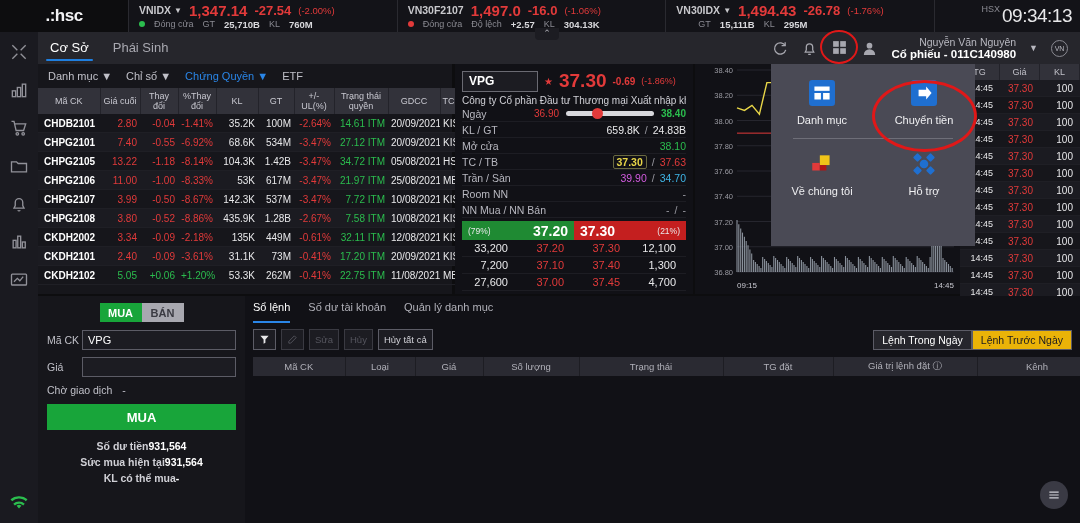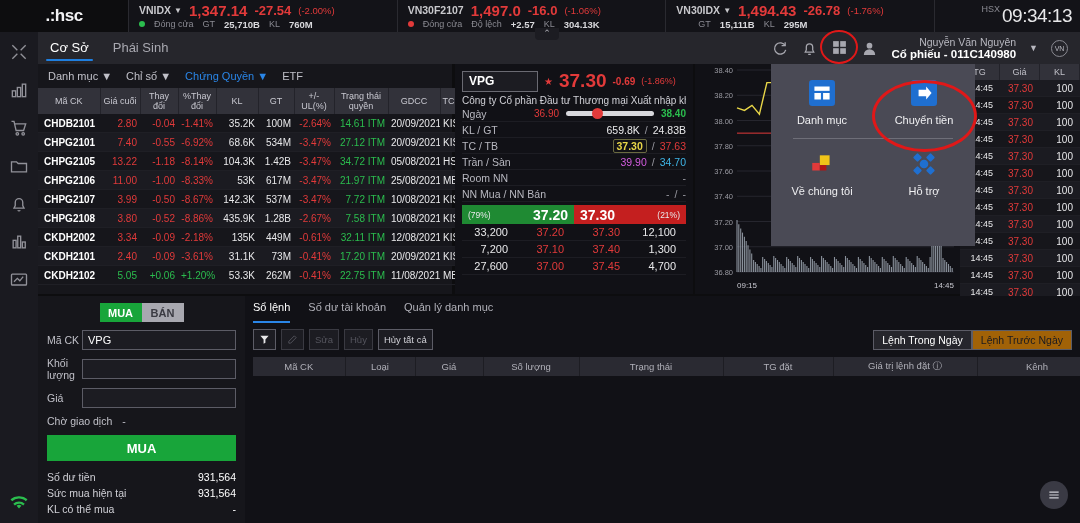--- a/index.html
+++ b/index.html
@@ -203,22 +203,22 @@
   .fld-lbl { width: 62px; font-size: 10.5px; color: #c0c0c8; }
   .fld-in {
     flex: 1; height: 20px; background: #1c1c22; border: 1px solid #5c5c66;
     color: #fff; font-size: 11px; padding: 0 5px; font-family: "Liberation Sans", sans-serif;
   }
   #pending-row { display: flex; font-size: 10.5px; color: #c0c0c8; margin-bottom: 8px; }
   #btn-mua {
     width: 100%; height: 26px; background: #18a53a; color: #fff;
     font-size: 13px; font-weight: bold; border: none; margin-bottom: 8px;
   }
-  .sum-row { display: flex; justify-content: space-between; font-size: 10.5px;
-             color: #d0d0d6; line-height: 16px; }
+  .sum-row { display: flex; justify-content: center; font-size: 10.5px;
+             color: #d0d0d6; line-height: 16px; font-weight: bold; }
   .sum-val { color: #ffffff; }
 
   
   #orderbook {
     position: absolute; left: 245px; top: 296px; width: 835px; height: 227px;
     background: #111116; padding: 5px 8px;
   }
   #ob-tabs { display: flex; gap: 18px; height: 20px; }
   .ob-tab { font-size: 11px; color: #b0b0b8; position: relative; }
   .ob-tab.active { color: #ffffff; }
@@ -230,21 +230,21 @@
   .tb-btn {
     height: 21px; min-width: 23px; border: 1px solid #5c5c66; background: #1c1c22;
     display: flex; align-items: center; justify-content: center;
     font-size: 9.5px; color: #d0d0d6; padding: 0 5px;
   }
   .tb-btn.disabled { color: #55555e; border-color: #3a3a42; }
   #ob-range { margin-left: auto; display: flex; }
   .rng-btn { height: 20px; padding: 0 8px; font-size: 10.5px;
              display: flex; align-items: center; border: 1px solid #5c5c66; }
   #rng-today { background: #26262c; color: #ffffff; }
-  #rng-prev { background: #a16207; color: #1a1a20; }
+  #rng-prev { background: #eab308; color: #1a1a20; }
   #ob-table { width: 100%; border-collapse: collapse; margin-top: 7px; table-layout: fixed; }
   #ob-table th {
     background: #2a2a32; color: #b0b0b8; font-size: 9.5px; font-weight: normal;
     height: 19px; border-right: 1px solid #1d1d23;
   }
   #fab {
     position: absolute; right: 12px; bottom: 14px; width: 28px; height: 28px;
     border-radius: 50%; background: #3a3a44; display: flex; align-items: center;
     justify-content: center; color: #c8c8d0; font-size: 13px; z-index: 15;
   }
@@ -559,20 +559,26 @@
 
   <div class="q-row">
     <span class="q-lbl">KL / GT</span>
     <span class="q-vals">
         <span class="white">659.8K</span>
         <span class="grey">/</span>
         <span class="white">24.83B</span>
       </span>
   </div>
 
+  <div class="q-row">
+    <span class="q-lbl">Mở cửa</span>
+    <span class="q-vals">
+        <span class="green">38.10</span>
+      </span>
+  </div>
 
   <div class="q-row">
     <span class="q-lbl">TC / TB</span>
     <span class="q-vals">
         <span class="yellow pill" style="border:1px solid #6a6a40">37.30</span>
         <span class="grey">/</span>
         <span class="red">37.63</span>
       </span>
   </div>
 
@@ -900,24 +906,20 @@
 <div id="ticket">
   <div id="bs-toggle">
     <div class="bs-btn" id="bs-buy">MUA</div>
     <div class="bs-btn" id="bs-sell">BÁN</div>
   </div>
   <div class="fld-row">
     <span class="fld-lbl">Mã CK</span>
     <input class="fld-in" value="VPG" style="">
   </div>
   <div class="fld-row">
-    <span class="fld-lbl">Khối lượng</span>
-    <input class="fld-in" value="" style="">
-  </div>
-  <div class="fld-row">
     <span class="fld-lbl">Giá</span>
     <input class="fld-in" value="" style="">
   </div>
   <div id="pending-row">
     <span>Chờ giao dịch</span>
     <span style="margin-left:10px">-</span>
   </div>
   <button id="btn-mua">MUA</button>
   <div id="ticket-summary">
       <div class="sum-row">

